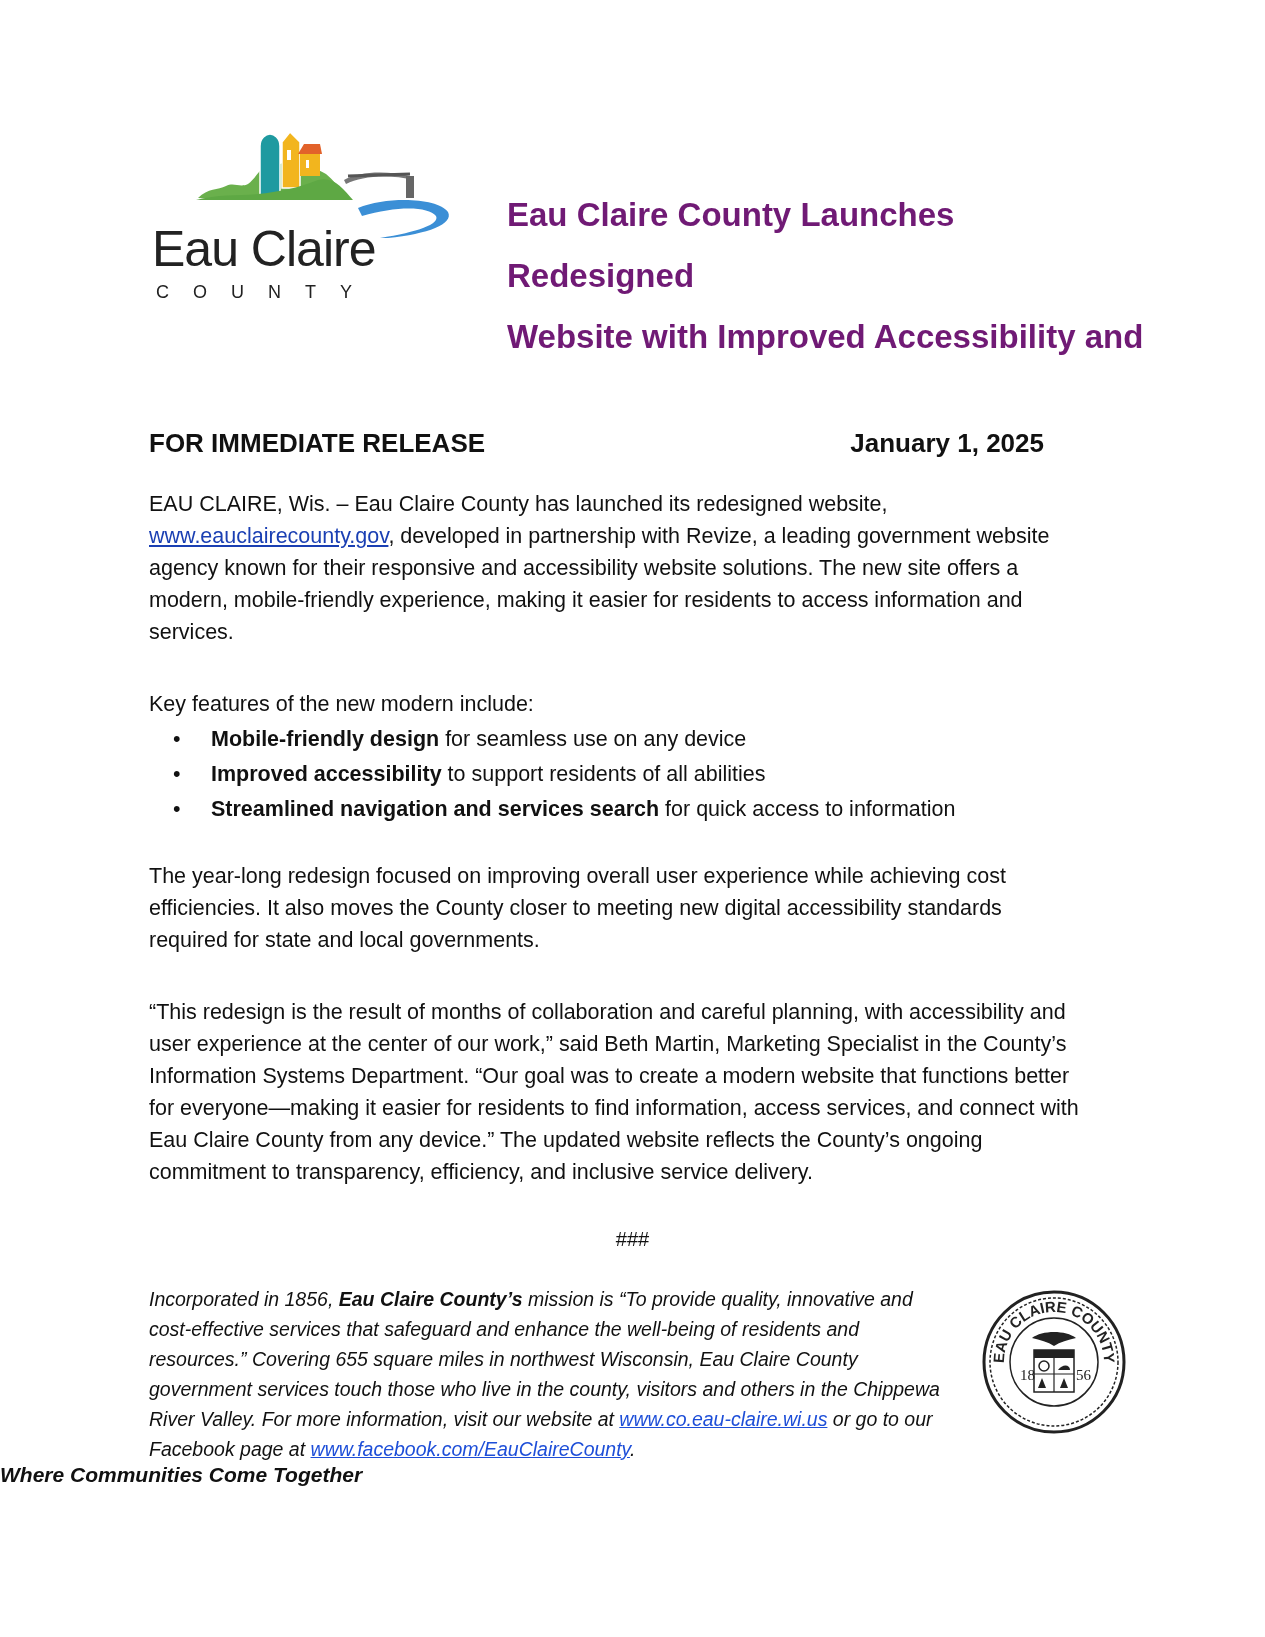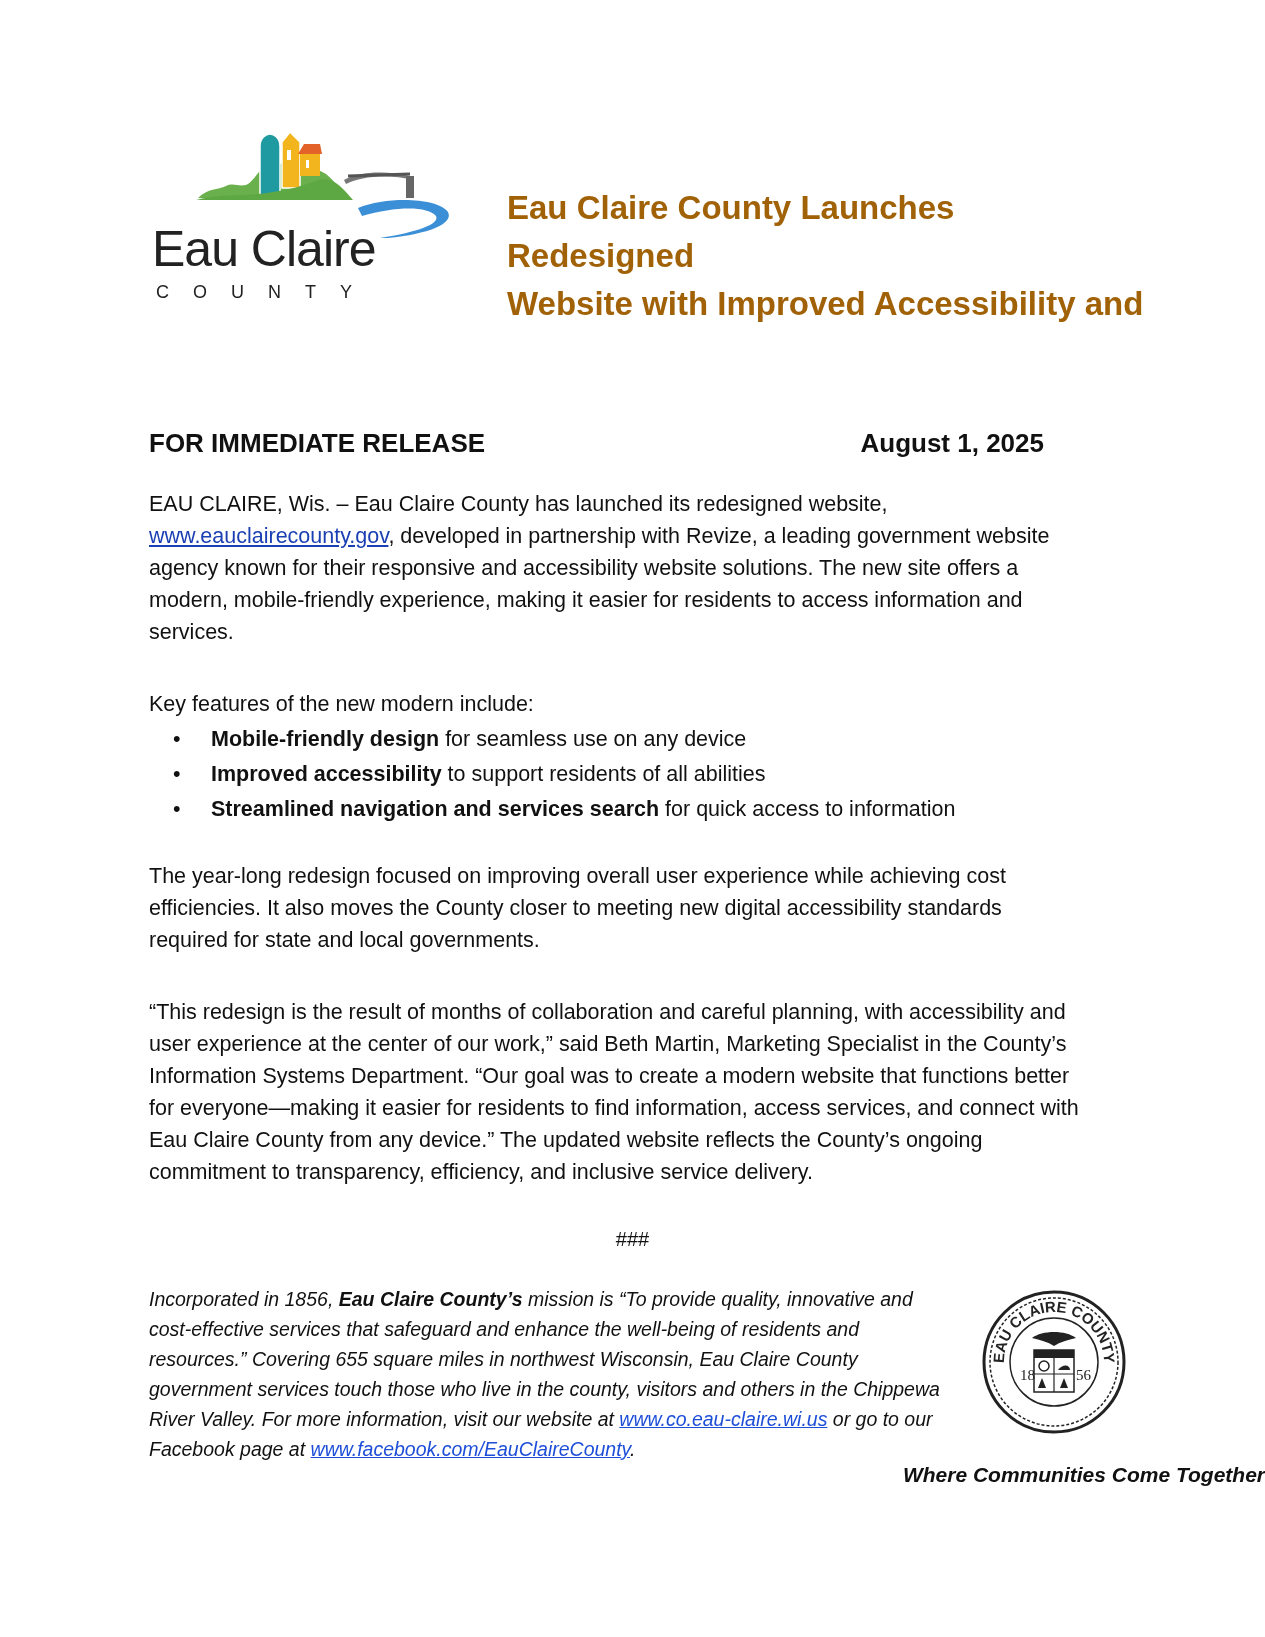--- a/index.html
+++ b/index.html
@@ -9,41 +9,41 @@
 
   
   .logo { position: absolute; left: 148px; top: 128px; width: 310px; height: 180px; }
   .logo svg { position: absolute; left: 0; top: 0; }
   .logo-name { position: absolute; left: 4px; top: 92px; font-size: 50px; font-weight: normal;
                letter-spacing: -1px; color: #222; font-family: "Liberation Sans", sans-serif; text-align: center; }
   .logo-county { position: absolute; left: 8px; top: 154px; font-size: 18px; letter-spacing: 24px; color: #222; }
 
   
   .headline { position: absolute; left: 507px; top: 184px; width: 640px; font-size: 33px;
-              font-weight: bold; line-height: 48px; color: #a16207; }
+              font-weight: bold; line-height: 61px; color: #701a75; }
 
   
   .release-row { position: absolute; left: 149px; top: 428px; width: 895px; font-size: 26px; font-weight: bold; }
   .release-row .right { position: absolute; right: 0; top: 0; }
 
   .body-text { position: absolute; left: 149px; width: 930px; font-size: 21.5px; line-height: 32px; color: #111; }
   .p1 { top: 488px; }
   .p2 { top: 688px; }
   .feature-list { position: absolute; left: 149px; top: 722px; width: 930px; margin: 0; padding: 0; list-style: none; font-size: 21.5px; line-height: 35px; }
   .feature-list li { position: relative; padding-left: 62px; }
   .feature-list li .bullet { position: absolute; left: 24px; top: 0; }
   .p3 { top: 860px; }
   .p4 { top: 996px; }
   a.link { color: #1a3fb3; text-decoration: underline; }
 
   .sep { position: absolute; left: 0; width: 1265px; top: 1228px; text-align: center; font-size: 20px; }
 
   .boiler { position: absolute; left: 149px; top: 1284px; width: 810px; font-size: 19.5px; line-height: 30px; font-style: italic; color: #111; }
   .boiler a.link { color: #1d4ed8; }
-  .tagline { position: absolute; left: 0; width: 1265px; top: 1463px; text-align: right; font-size: 21px; font-weight: bold; font-style: italic; }
+  .tagline { position: absolute; left: 0; width: 1265px; top: 1463px; text-align: left; font-size: 21px; font-weight: bold; font-style: italic; }
 
   .seal { position: absolute; left: 980px; top: 1288px; width: 148px; height: 148px; }
 </style>
 </head>
 <body>
 
 <div class="page">
 
   <div class="logo">
     <svg width="310" height="110" viewBox="0 0 310 110">
@@ -72,21 +72,21 @@
     <div class="logo-county">COUNTY</div>
   </div>
 
   <div class="headline">
     <div>Eau Claire County Launches Redesigned</div>
     <div>Website with Improved Accessibility and</div>
   </div>
 
   <div class="release-row">
     <span>FOR IMMEDIATE RELEASE</span>
-    <span class="right">August 1, 2025</span>
+    <span class="right">January 1, 2025</span>
   </div>
 
   <div class="body-text p1">
     <span>EAU CLAIRE, Wis. – Eau Claire County has launched its redesigned website, </span><a class="link" href="#">www.eauclairecounty.gov</a><span>, developed in partnership with Revize, a leading government website agency known for their responsive and accessibility website solutions. The new site offers a modern, mobile-friendly experience, making it easier for residents to access information and services.</span>
   </div>
 
   <div class="body-text p2">Key features of the new modern include:</div>
   <ul class="feature-list">
     <li>
       <span class="bullet">•</span>

